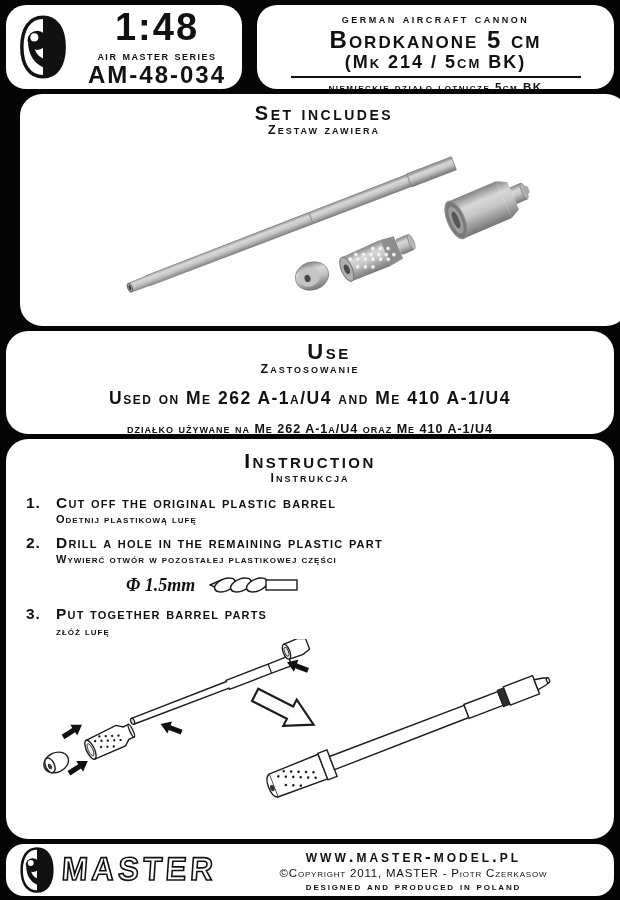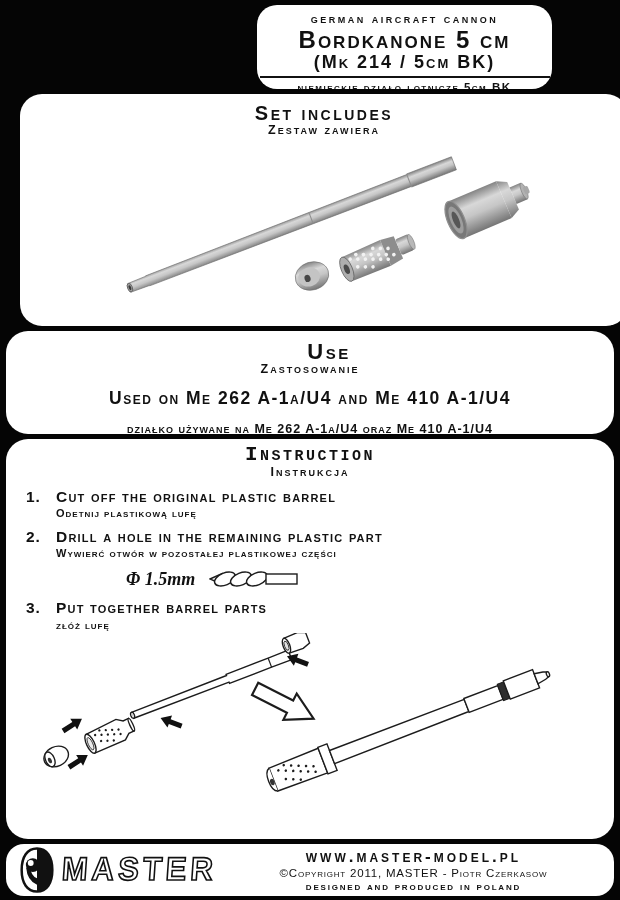--- a/index.html
+++ b/index.html
@@ -7,38 +7,38 @@
         font-family:"Liberation Sans","DejaVu Sans",sans-serif;color:#111;}
   .panel{position:absolute;background:#fff;border-radius:22px;overflow:hidden;}
   .sc{font-variant:small-caps;}
   
   .hdr-left{left:6px;top:5px;width:236px;height:84px;border-radius:20px;display:flex;align-items:center;}
   .hdr-logo{width:50px;height:66px;margin:4px 4px 4px 12px;flex:0 0 auto;}
   .hdr-left-col{flex:1;text-align:center;line-height:1;}
   .scale{font-size:38px;font-weight:700;letter-spacing:2px;}
   .series{font-size:13px;font-weight:700;letter-spacing:1.5px;margin-top:3px;}
   .code{font-size:24px;font-weight:700;letter-spacing:2px;margin-top:1px;}
-  .hdr-right{left:257px;top:5px;width:295px;height:84px;border-radius:20px;text-align:center;line-height:1;}
+  .hdr-right{left:257px;top:5px;width:357px;height:84px;border-radius:20px;text-align:center;line-height:1;}
   .hr-l1{font-size:12.5px;font-weight:700;letter-spacing:2.5px;margin-top:8px;}
   .hr-l2{font-size:24px;font-weight:700;letter-spacing:2px;margin-top:2px;}
   .hr-l3{font-size:18px;font-weight:700;letter-spacing:2px;margin-top:1px;}
   .hr-rule{width:290px;border:0;border-top:2px solid #111;margin:5px auto 4px auto;}
   .hr-l4{font-size:11.5px;font-weight:700;letter-spacing:1.5px;}
   
   .sec-includes{left:20px;top:94px;width:608px;height:232px;}
   .sec-use{left:6px;top:331px;width:608px;height:103px;text-align:center;}
   .sec-instr{left:6px;top:439px;width:608px;height:400px;}
   .footer{left:6px;top:844px;width:608px;height:52px;border-radius:18px;display:flex;align-items:center;}
   .h-en{font-size:20px;font-weight:700;letter-spacing:2.5px;text-align:center;line-height:1.05;}
   .h-pl{font-size:12.5px;font-weight:700;letter-spacing:2px;text-align:center;line-height:1.1;}
   .sec-includes .h-en{margin-top:9px;}
   .sec-use .h-en{margin-top:9px;font-size:22px;padding-left:38px;}
   .use-en{font-size:17.5px;font-weight:700;letter-spacing:1.5px;margin-top:11px;}
   .use-pl{font-size:12.5px;font-weight:700;letter-spacing:1px;margin-top:13px;}
-  .sec-instr .h-en{margin-top:5px;font-size:21px;font-family:Liberation Mono, monospace;}
+  .sec-instr .h-en{margin-top:11px;font-size:21px;}
   .art-includes{position:absolute;left:0;top:48px;width:608px;height:182px;}
   
   .step{margin:9px 0 0 20px;line-height:1.05;}
   .step-row{display:flex;}
   .step-num{width:30px;font-size:15.5px;font-weight:700;letter-spacing:1px;flex:0 0 auto;}
   .step-en{font-size:15.5px;font-weight:700;letter-spacing:1.2px;}
   .step-pl{margin:3px 0 0 30px;font-size:11px;font-weight:700;letter-spacing:1px;}
   .drill-row{display:flex;align-items:center;margin:8px 0 2px 120px;height:24px;}
   .drill-label{font-size:18px;font-style:italic;font-weight:700;font-family:"Liberation Serif","DejaVu Serif",serif;margin-right:14px;}
   .art-assembly{display:block;width:608px;height:196px;margin-top:2px;}
@@ -52,20 +52,34 @@
   .ft-copy{font-size:11.5px;font-weight:400;letter-spacing:.8px;}
   .ft-origin{font-size:11.5px;font-weight:700;letter-spacing:1.8px;}
   svg .ln{fill:#fff;stroke:#1c1c1c;stroke-width:1.4;}
   svg .dot{fill:#1c1c1c;stroke:none;}
 </style>
 </head>
 <body>
 
 <div class="page">
 
+  <div class="panel hdr-left">
+    <svg class="hdr-logo" viewBox="0 0 52 66">
+      <path d="M26,2 C12,2 4,14 4,33 C4,52 12,64 26,64 C40,64 48,52 48,33 C48,14 40,2 26,2 Z" fill="#fff" stroke="#111" stroke-width="3.6"></path>
+      <path d="M26,2 C40,2 48,14 48,33 C48,52 40,64 26,64 Z" fill="#111"></path>
+      <circle cx="20" cy="26" r="10" fill="#111"></circle>
+      <circle cx="17" cy="23" r="4.2" fill="#fff"></circle>
+      <path d="M10.5,30 Q12,48 26,54 L26,45 Q17,41 16.5,29 Z" fill="#111"></path>
+    </svg>
+    <div class="hdr-left-col">
+      <div class="scale">1:48</div>
+      <div class="series sc">air master series</div>
+      <div class="code">AM-48-034</div>
+    </div>
+  </div>
 
   <div class="panel hdr-right">
     <div class="hr-l1 sc">german aircraft cannon</div>
     <div class="hr-l2 sc">Bordkanone 5 cm</div>
     <div class="hr-l3 sc">(Mk 214 / 5cm BK)</div>
     <hr class="hr-rule">
     <div class="hr-l4 sc">niemieckie działo lotnicze 5cm BK</div>
   </div>
 
   <div class="panel sec-includes">

